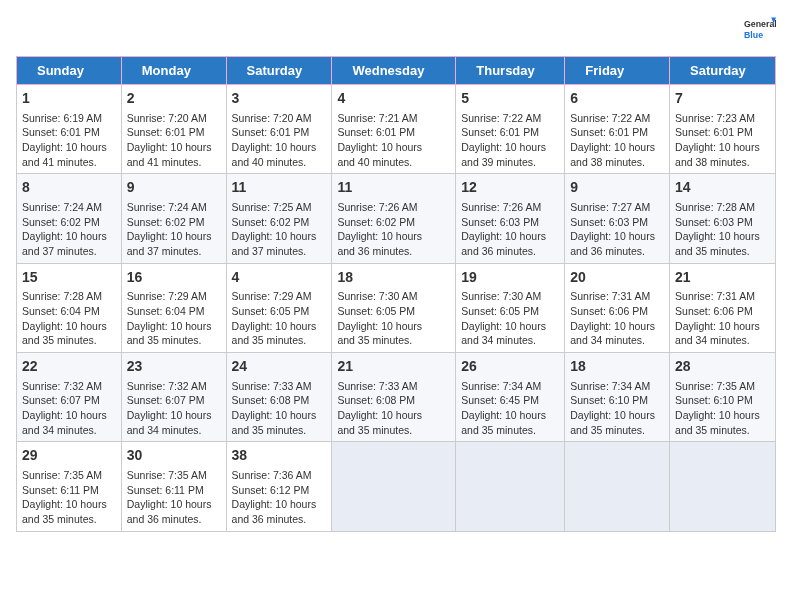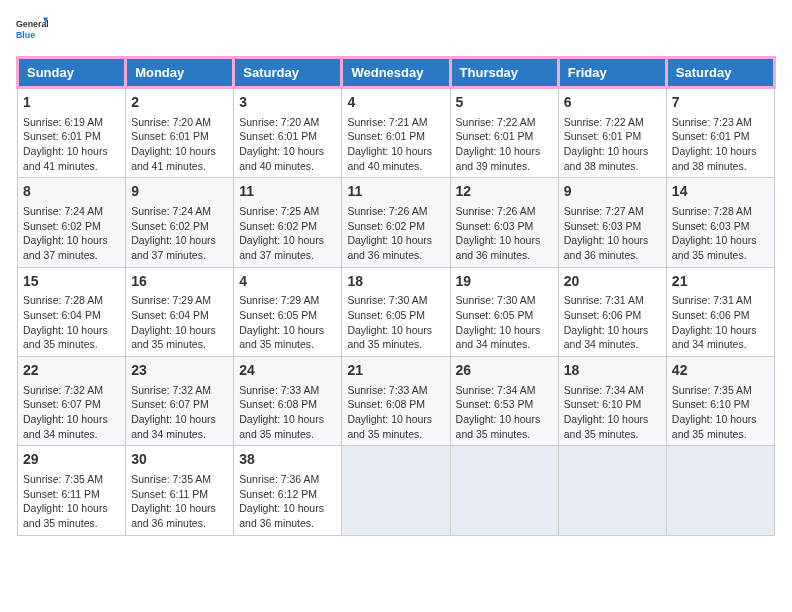--- a/index.html
+++ b/index.html
@@ -5,21 +5,21 @@
     * { box-sizing: border-box; margin: 0; padding: 0; }
     body {
       font-family: Arial, sans-serif;
       background: #fff;
       width: 792px;
       min-height: 612px;
       padding: 16px;
     }
     .header {
       display: flex;
-      justify-content: flex-start;
+      justify-content: flex-end;
       align-items: flex-start;
       margin-bottom: 8px;
     }
     .logo {
       display: flex;
       align-items: center;
       gap: 4px;
     }
     .logo-icon {
       width: 32px;
@@ -36,25 +36,25 @@
       color: #555;
     }
     table {
       width: 100%;
       border-collapse: collapse;
       font-size: 11px;
     }
     thead tr th {
       background: #2979c5;
       color: #fff;
-      padding: 6px 8px;
+      padding: 6px 20px;
       text-align: left;
       font-size: 13px;
       font-weight: bold;
-      border: 3px solid #f9a8d4;
+      border: 1px solid #f9a8d4;
     }
     tbody tr td {
       border: 1px solid #ccc;
       vertical-align: top;
       padding: 4px 5px;
       height: 80px;
       background: #fff;
       color: #333;
       font-size: 10.5px;
       line-height: 1.4;
@@ -277,33 +277,33 @@
         <td>
           <span class="day-num">21</span>
           <div>Sunrise: 7:33 AM</div>
           <div>Sunset: 6:08 PM</div>
           <div>Daylight: 10 hours</div>
           <div>and 35 minutes.</div>
         </td>
         <td>
           <span class="day-num">26</span>
           <div>Sunrise: 7:34 AM</div>
-          <div>Sunset: 6:53 PM</div>
+          <div>Sunset: 6:45 PM</div>
           <div>Daylight: 10 hours</div>
           <div>and 35 minutes.</div>
         </td>
         <td>
           <span class="day-num">18</span>
           <div>Sunrise: 7:34 AM</div>
           <div>Sunset: 6:10 PM</div>
           <div>Daylight: 10 hours</div>
           <div>and 35 minutes.</div>
         </td>
         <td>
-          <span class="day-num">42</span>
+          <span class="day-num">28</span>
           <div>Sunrise: 7:35 AM</div>
           <div>Sunset: 6:10 PM</div>
           <div>Daylight: 10 hours</div>
           <div>and 35 minutes.</div>
         </td>
       </tr>
       <tr>
         <td>
           <span class="day-num">29</span>
           <div>Sunrise: 7:35 AM</div>

